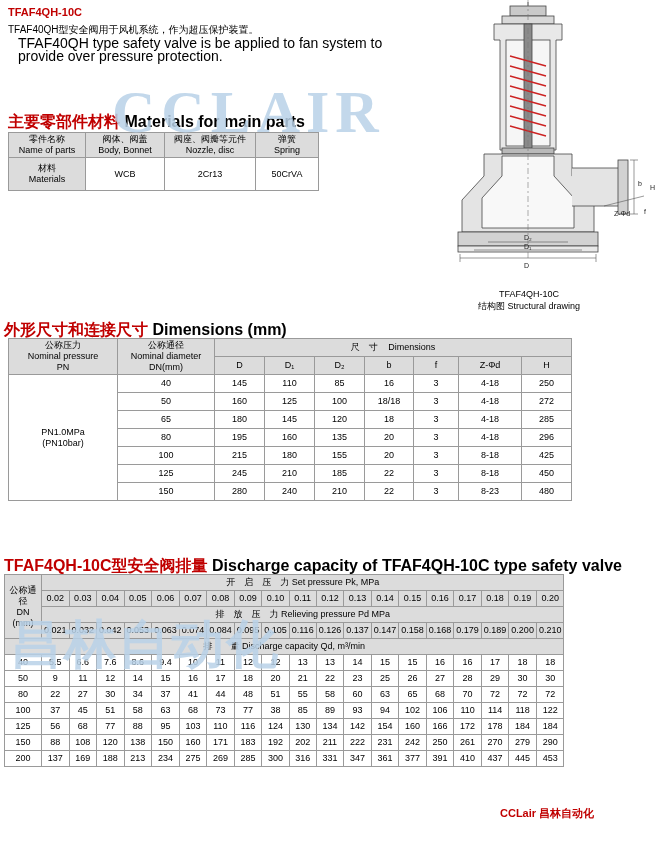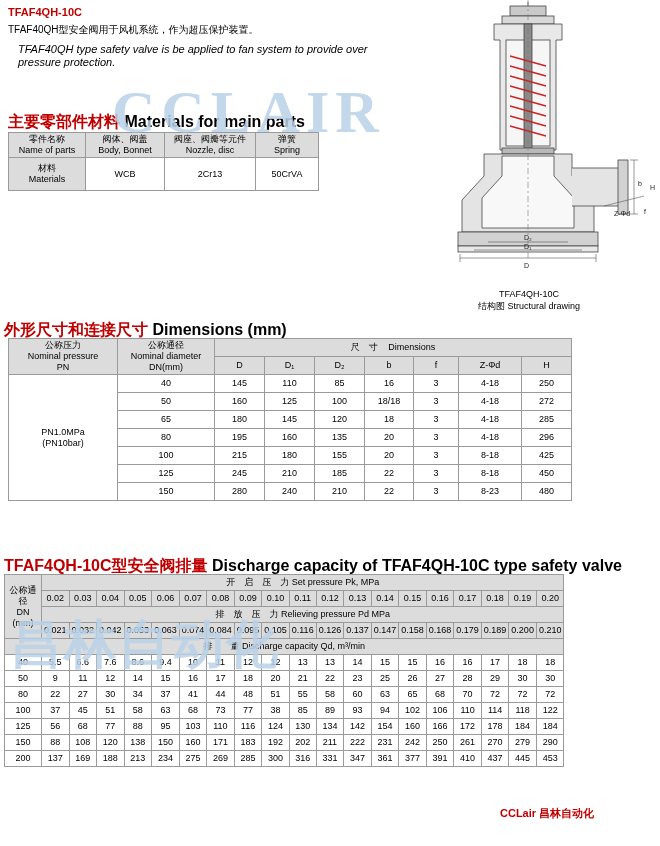--- a/index.html
+++ b/index.html
@@ -14,22 +14,22 @@
   }
   .page{position:relative;width:660px;height:846px;}
   .sec-head{
     position:absolute;font-size:16px;font-weight:bold;color:#c00000;
   }
   .sec-head .blk{color:#000;font-weight:bold;}
 
   
   .top-desc{position:absolute;left:8px;top:6px;width:400px;}
   .top-desc .l1{font-weight:bold;color:#c00000;font-size:11px;margin-bottom:5px;}
-  .top-desc .l2{font-size:10px;margin-bottom:6px;}
-  .top-desc .l3{font-size:11px;line-height:13px;padding-left:10px;font-style:italic;}
+  .top-desc .l2{font-size:10px;}
+  .top-desc .l3{font-size:14px;line-height:13px;padding-left:10px;}
 
   
   .materials-head{position:absolute;left:8px;top:112px;}
   table.tbl{border-collapse:collapse;}
   table.tbl td,table.tbl th{
     border:1px solid #9a9a9a;
     text-align:center;
     vertical-align:middle;
     font-weight:normal;
     font-size:9px;

